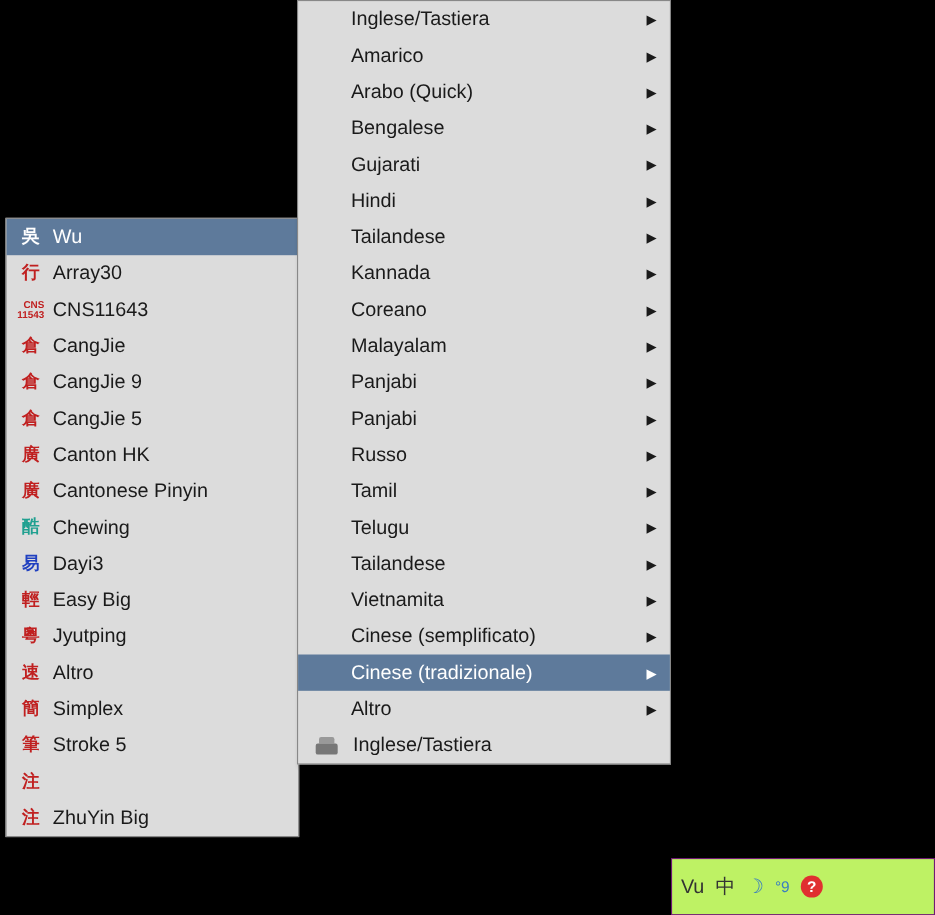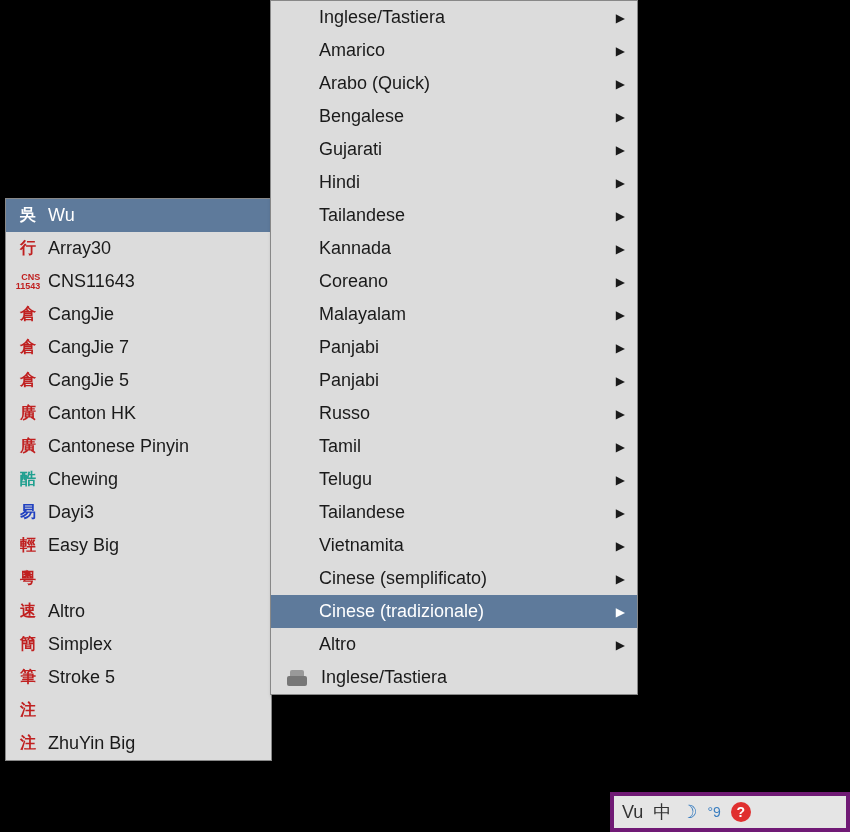--- a/index.html
+++ b/index.html
@@ -57,40 +57,40 @@
       width: 267px;
     }
     .left-menu .icon.red { color: #c02020; }
     .left-menu .icon.teal { color: #20a090; }
     .left-menu .icon.blue { color: #2040c0; }
     .left-menu .icon.cns { color: #c02020; font-size: 9px; line-height: 1; }
     .left-menu .menu-item.selected .icon { color: #fff; }
     .right-menu {
       left: 270px;
       top: 0;
-      width: 368px;
+      width: 340px;
     }
     .right-menu .menu-item {
       padding-left: 48px;
     }
     .right-menu .menu-item.with-icon {
       padding-left: 8px;
     }
     .right-menu .menu-item.with-icon .icon {
       width: 36px;
       color: #666;
     }
     .taskbar {
       position: absolute;
       right: 0;
       bottom: 0;
-      height: 40px;
+      height: 52px;
       width: 240px;
-      background: #e5e5e5;
-      border: 4px solid #701a75;
+      background: #bef264;
+      border: 1px solid #701a75;
       display: flex;
       align-items: center;
       padding: 0 8px;
       gap: 10px;
     }
     .taskbar .tb-label {
       color: #333;
     }
     .taskbar .tb-icon {
       font-size: 18px;
@@ -154,21 +154,21 @@
         <div style="text-align:right;">CNS<br>11543</div>
       </span>
       <span class="label">CNS11643</span>
     </div>
     <div class="menu-item">
       <span class="icon red">倉</span>
       <span class="label">CangJie</span>
     </div>
     <div class="menu-item">
       <span class="icon red">倉</span>
-      <span class="label">CangJie 7</span>
+      <span class="label">CangJie 9</span>
     </div>
     <div class="menu-item">
       <span class="icon red">倉</span>
       <span class="label">CangJie 5</span>
     </div>
     <div class="menu-item">
       <span class="icon red">廣</span>
       <span class="label">Canton HK</span>
     </div>
     <div class="menu-item">
@@ -182,20 +182,21 @@
     <div class="menu-item">
       <span class="icon blue">易</span>
       <span class="label">Dayi3</span>
     </div>
     <div class="menu-item">
       <span class="icon red">輕</span>
       <span class="label">Easy Big</span>
     </div>
     <div class="menu-item">
       <span class="icon red">粵</span>
+      <span class="label">Jyutping</span>
     </div>
     <div class="menu-item">
       <span class="icon red">速</span>
       <span class="label">Altro</span>
     </div>
     <div class="menu-item">
       <span class="icon red">簡</span>
       <span class="label">Simplex</span>
     </div>
     <div class="menu-item">

